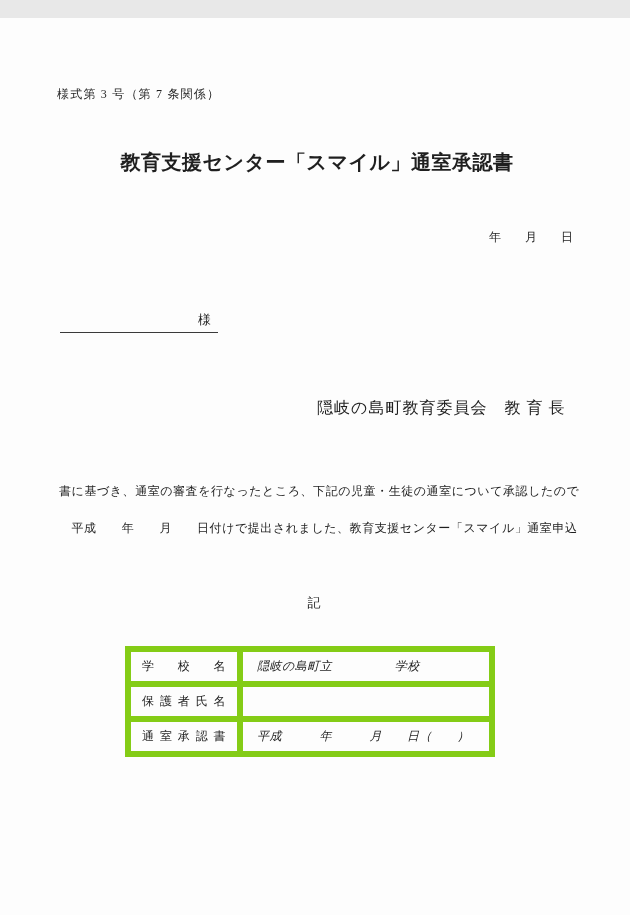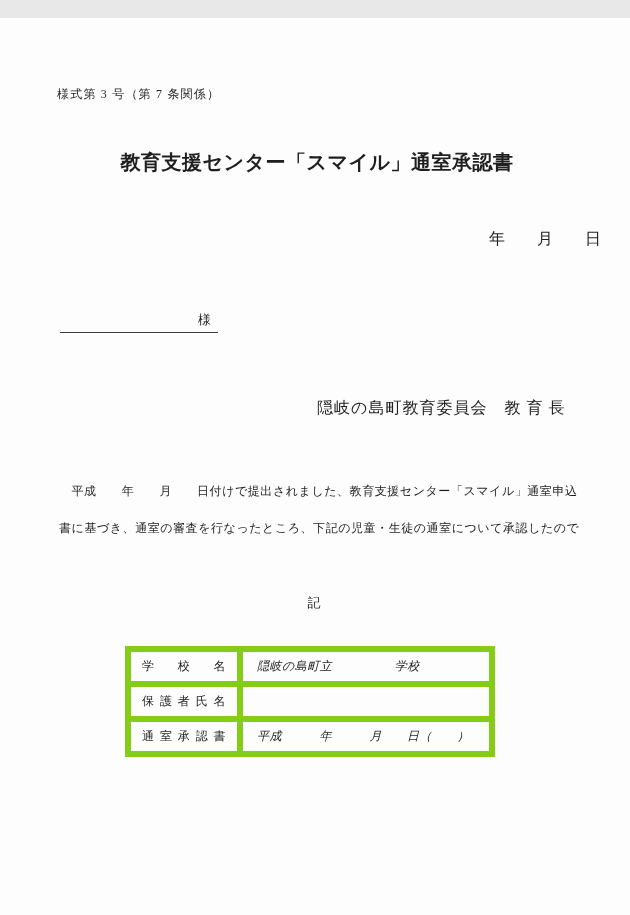--- a/index.html
+++ b/index.html
@@ -31,21 +31,21 @@
     font-family: "Liberation Sans", "DejaVu Sans", sans-serif;
     font-weight: 700;
     font-size: 20px;
     letter-spacing: 0.5px;
     white-space: pre;
   }
   .date-line {
     position: absolute;
     left: 489px;
     top: 211px;
-    font-size: 16px;
+    font-size: 12px;
     white-space: pre;
   }
   .addressee {
     position: absolute;
     left: 60px;
     top: 293px;
     width: 158px;
     box-sizing: border-box;
     border-bottom: 1px solid #3a3a3a;
     text-align: right;
@@ -125,22 +125,22 @@
 
   <div class="date-line">年　　月　　日</div>
 
   <div class="addressee">
     <span>様</span>
   </div>
 
   <div class="sender">隠岐の島町教育委員会　教 育 長</div>
 
   <div class="body-text">
+    <div class="body-line">書に基づき、通室の審査を行なったところ、下記の児童・生徒の通室について承認したので</div>
     <div class="body-line">　平成　　年　　月　　日付けで提出されました、教育支援センター「スマイル」通室申込</div>
-    <div class="body-line">書に基づき、通室の審査を行なったところ、下記の児童・生徒の通室について承認したので</div>
   </div>
 
   <div class="section-mark">記</div>
 
   <table class="approval-table">
     <tbody>
       <tr>
         <td class="label-cell">学校名</td>
         <td class="value-cell">隠岐の島町立　　　　　学校</td>
       </tr>

